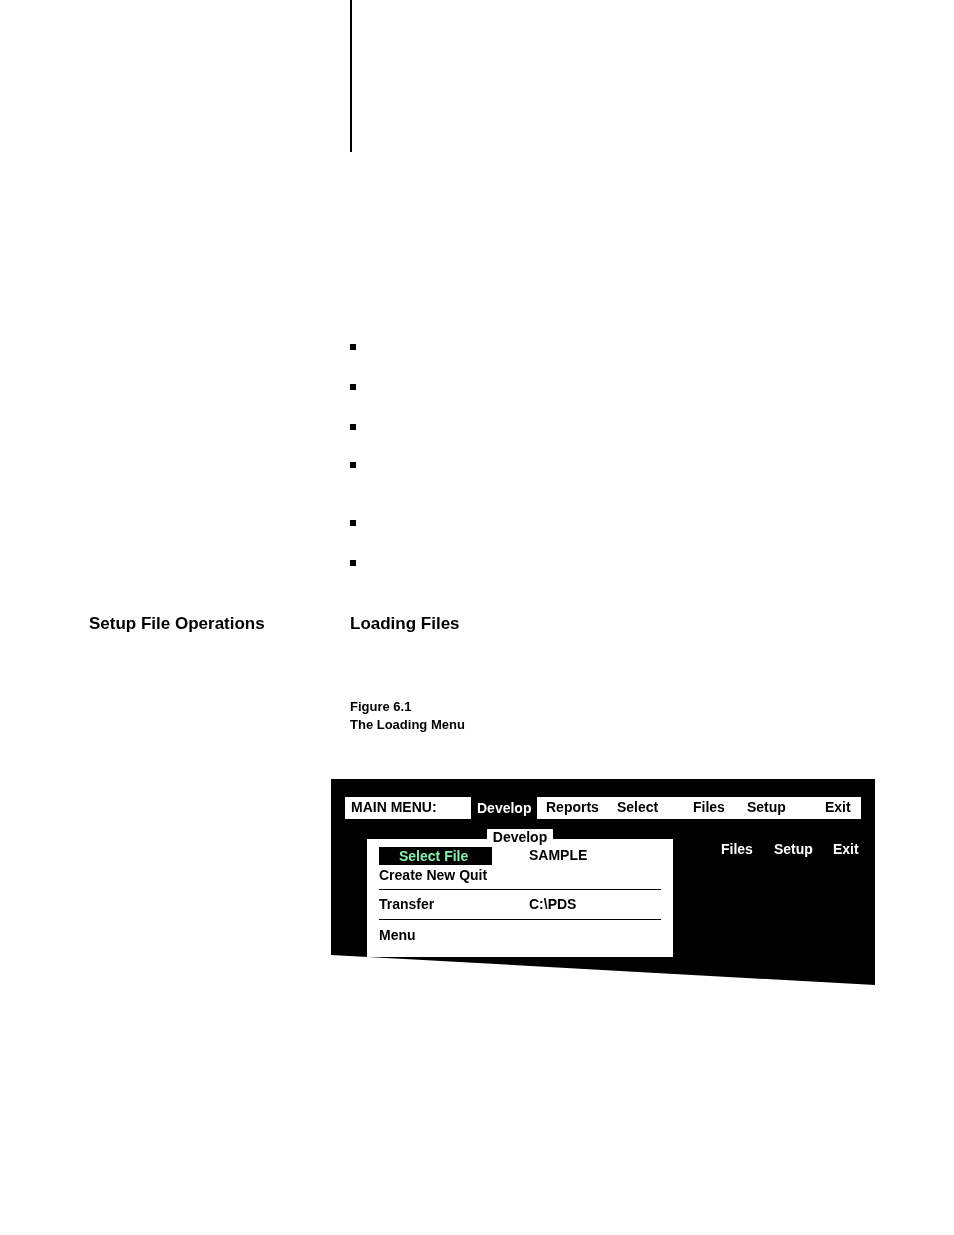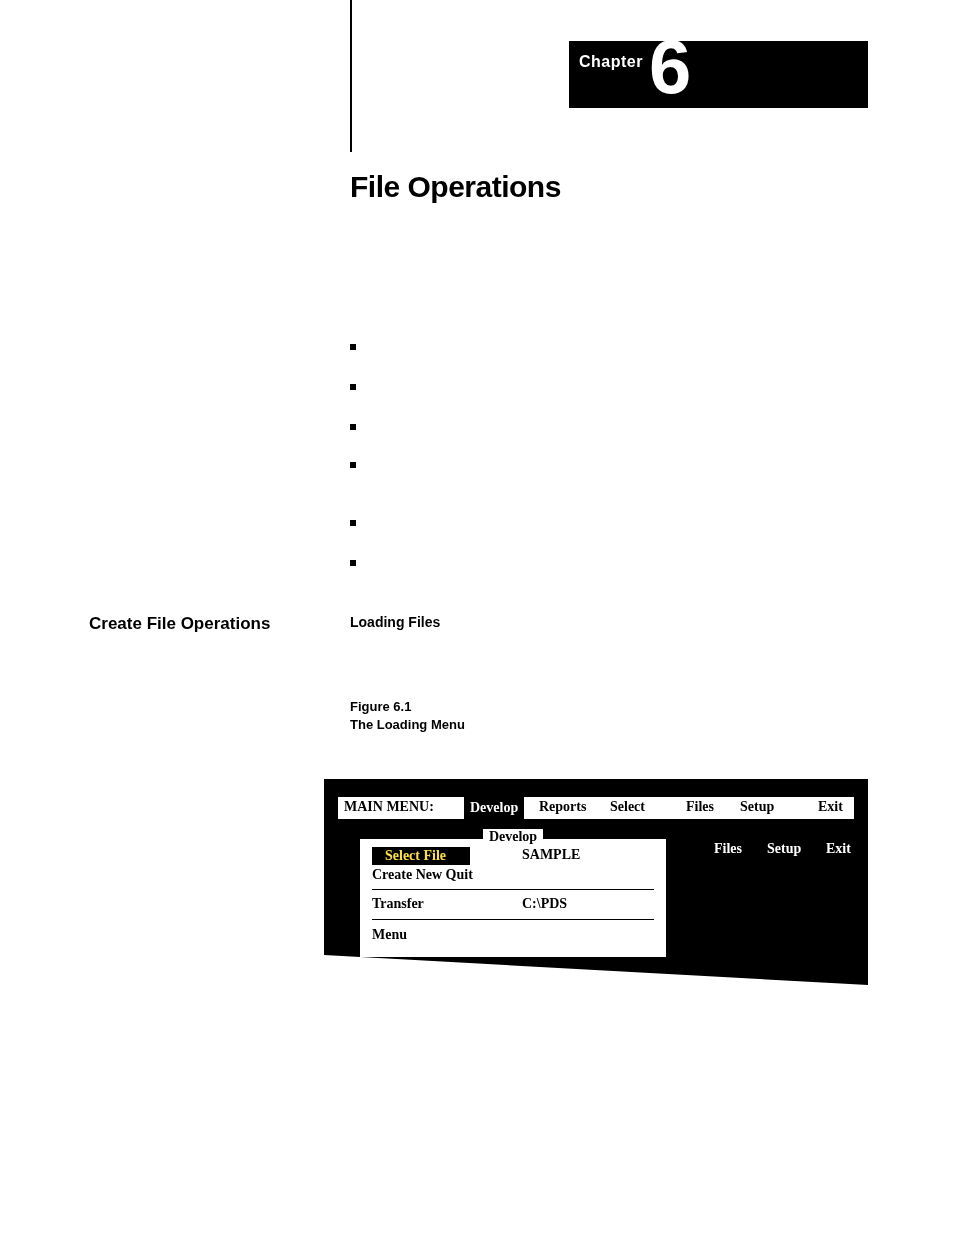--- a/index.html
+++ b/index.html
@@ -73,38 +73,38 @@
     left: 89px;
     top: 614px;
     font-weight: 700;
     font-size: 17px;
   }
   .right-heading {
     position: absolute;
     left: 350px;
     top: 614px;
     font-weight: 700;
-    font-size: 14px;
+    font-size: 17px;
   }
   .figure-cap {
     position: absolute;
     left: 350px;
     top: 698px;
     font-weight: 700;
     font-size: 13px;
     line-height: 1.35;
   }
   .tui {
     position: absolute;
-    left: 324px;
+    left: 331px;
     top: 779px;
     width: 544px;
     height: 206px;
     background: #000;
-    font-family: Liberation Serif, serif;
+    font-family: Liberation Sans, sans-serif;
   }
   .menubar {
     position: absolute;
     left: 14px;
     top: 18px;
     width: 516px;
     height: 22px;
     background: #fff;
     font-size: 14px;
     font-weight: 700;
@@ -157,22 +157,22 @@
     top: 9px;
     height: 1px;
     background: #000;
   }
   .dd-body { position: absolute; left: 12px; right: 12px; }
   .dd-row { position: absolute; left: 0; right: 0; }
   .dd-row .l { position: absolute; left: 0; }
   .dd-row .r { position: absolute; left: 150px; }
   .selected {
     background: #000;
-    color: #fde047;
-    padding: 1px 24px 1px 13px;
+    color: #86efac;
+    padding: 1px 24px 1px 20px;
   }
   .dd-hr {
     position: absolute;
     left: 12px;
     right: 12px;
     height: 1px;
     background: #000;
   }
   
   .tui .cut {
@@ -184,37 +184,32 @@
     border-bottom: 30px solid #fff;
     border-right: 544px solid transparent;
   }
 </style>
 </head>
 <body>
 
 <div class="page">
   <div class="vrule"></div>
 
-  <div class="chapter-badge">
-    <div class="label">Chapter</div>
-    <div class="num">6</div>
-  </div>
-
-  <div class="title">File Operations</div>
+
 
   <div class="bullets">
     <div class="b" style="top:0px"></div>
     <div class="b" style="top:40px"></div>
     <div class="b" style="top:80px"></div>
     <div class="b" style="top:118px"></div>
     <div class="b" style="top:176px"></div>
     <div class="b" style="top:216px"></div>
   </div>
 
-  <div class="left-heading">Create File Operations</div>
+  <div class="left-heading">Setup File Operations</div>
   <div class="right-heading">Loading Files</div>
 
   <div class="figure-cap">
     <div>Figure 6.1</div>
     <div>The Loading Menu</div>
   </div>
 
   <div class="tui">
     <div class="menubar">
       <span style="left:6px">MAIN MENU:</span>

